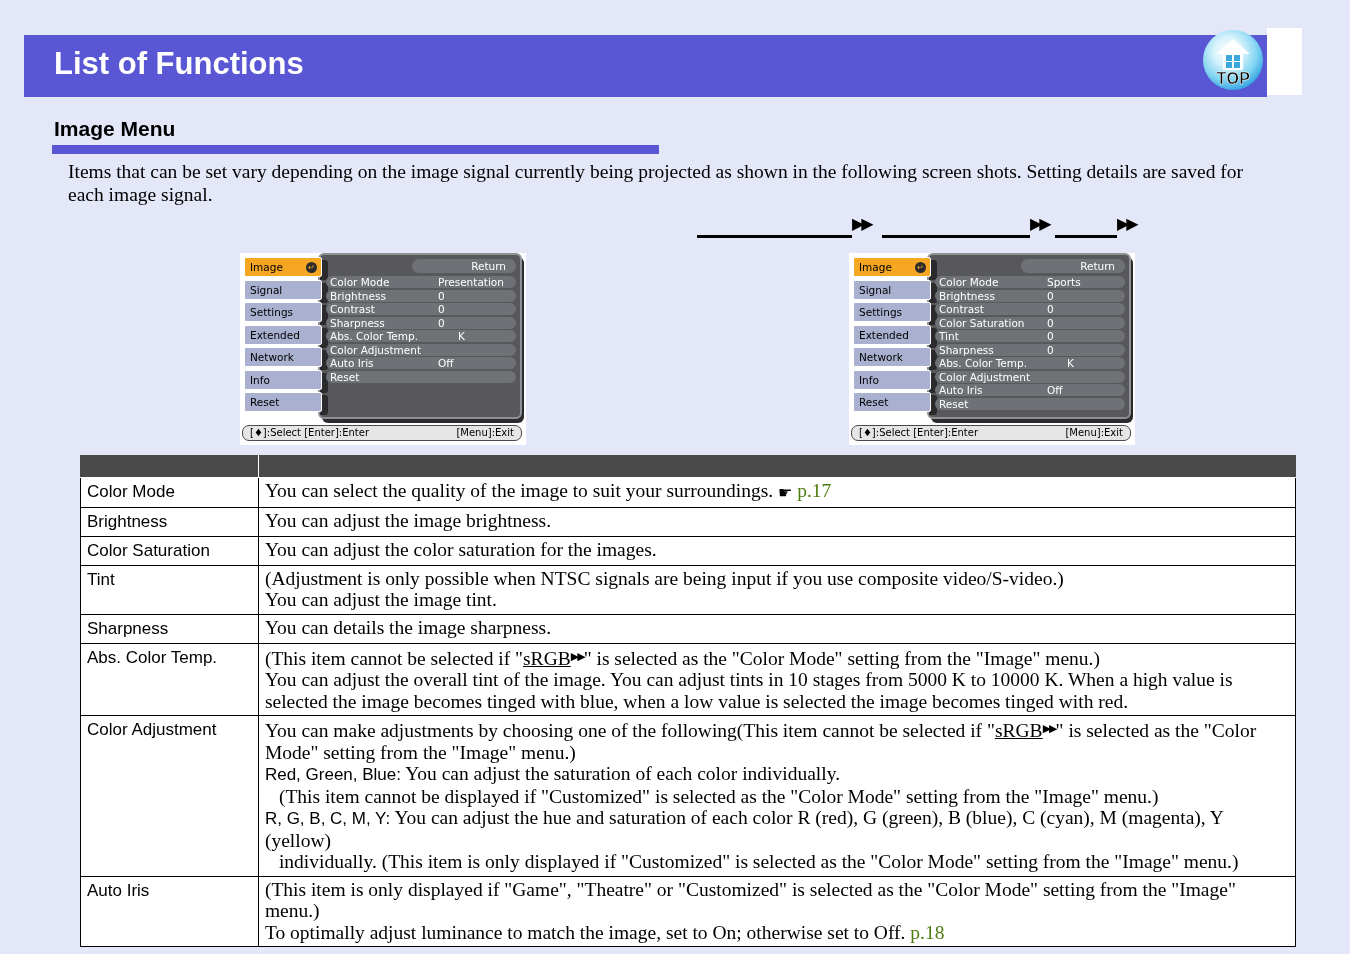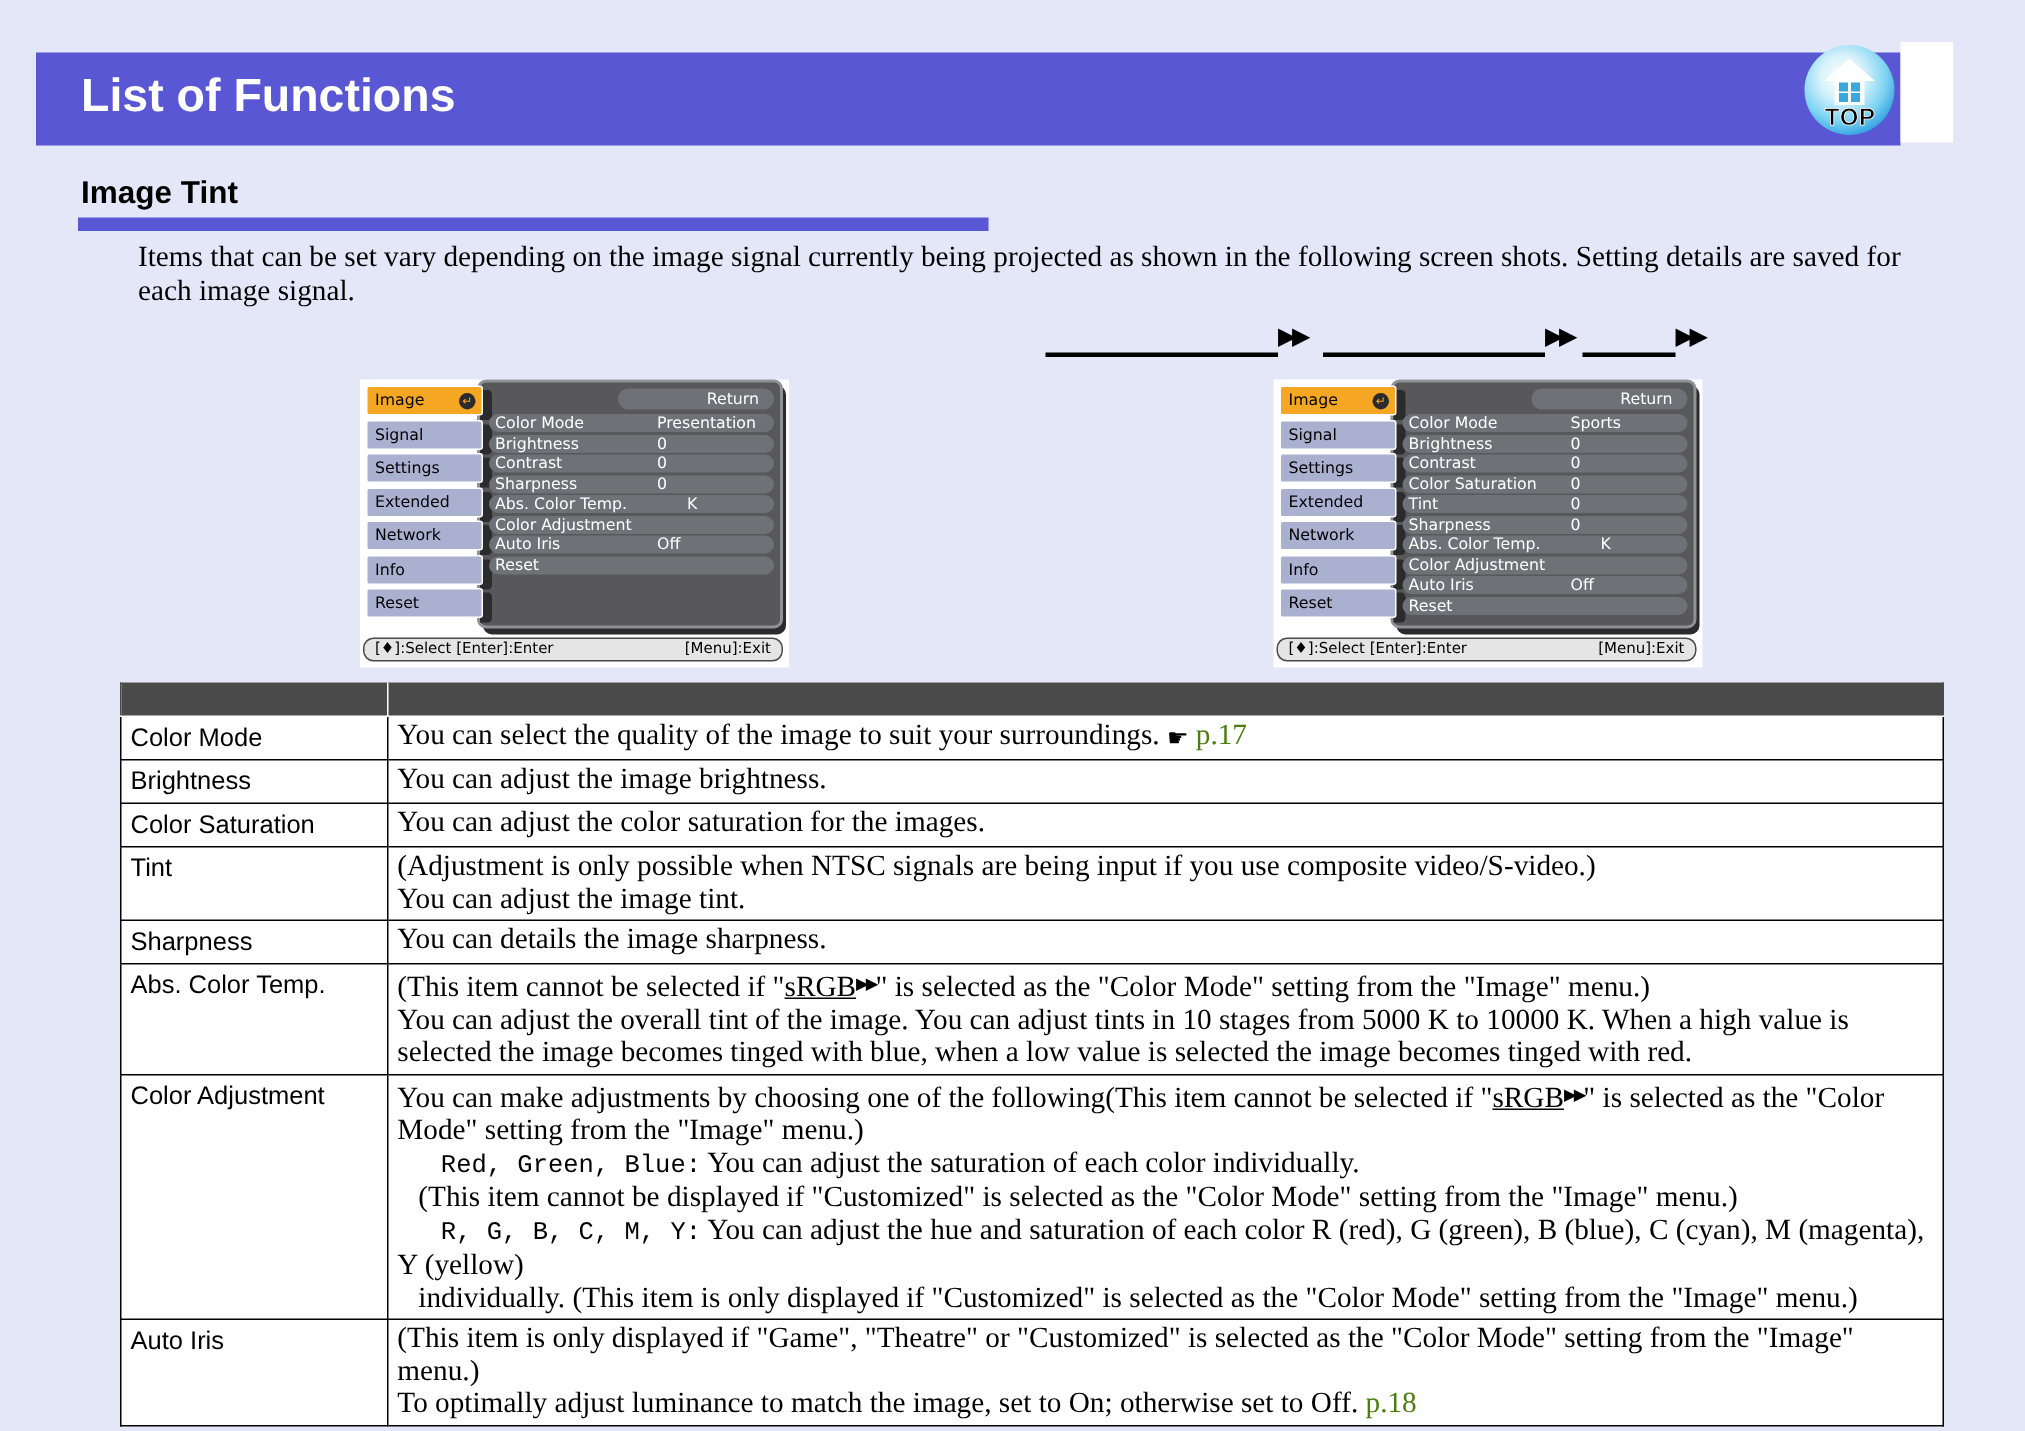--- a/index.html
+++ b/index.html
@@ -98,21 +98,21 @@
   #section-rule {
     position: absolute;
     left: 52px; top: 145px;
     width: 607px; height: 9px;
     background: #5a57d4;
   }
 
   
   #intro {
     position: absolute;
-    left: 92px; top: 160px;
+    left: 68px; top: 160px;
     width: 1210px;
     font-size: 19.5px;
     line-height: 23px;
     color: #000000;
   }
 
   
   .flow { position:absolute; }
   .flow .rule { position:absolute; height:3px; background:#000; top:17px; }
   .flow .arw {
@@ -234,21 +234,21 @@
   #spec-table thead td:first-child { border-left-color:#4a4a4a; }
   #spec-table thead td:last-child { border-right-color:#4a4a4a; }
   #spec-table td.item {
     width:178px;
     font-family:"Liberation Sans", sans-serif;
     font-size:17px;
     line-height:22px;
     padding-top:3px;
   }
   #spec-table td.desc { width:1038px; }
-  .sans { font-family:Liberation Mono, monospace; font-size:17px;margin-left:29px; }
+  .sans { font-family:Liberation Sans, sans-serif; font-size:17px; }
   .uline { text-decoration: underline; }
   .gloss {
     font-family:"DejaVu Sans", sans-serif;
     font-size:11px;
     letter-spacing:-2px;
     vertical-align: 5px;
   }
   .hand {
     font-family:"DejaVu Sans", sans-serif;
     font-size:16px;
@@ -270,21 +270,21 @@
     <div class="body">
         <i class="a"></i>
         <i class="b"></i>
         <i class="c"></i>
         <i class="d"></i>
       </div>
   </div>
   <div class="toplabel">TOP</div>
 </div>
 
-<div id="section-title">Image Tint</div>
+<div id="section-title">Image Menu</div>
 <div id="section-rule"></div>
 <div id="intro">Items that can be set vary depending on the image signal currently being projected as shown in the following screen shots. Setting details are saved for each image signal.</div>
 
 <div class="flow" id="flow-1" style="left:697px; top:218px; width:175px; height:22px;">
   <div class="rule" style="left:0; width:155px;"></div>
   <div class="arw" style="left:155px;">▶▶</div>
 </div>
 <div class="flow" id="flow-2" style="left:882px; top:218px; width:165px; height:22px;">
   <div class="rule" style="left:0; width:148px;"></div>
   <div class="arw" style="left:148px;">▶▶</div>

